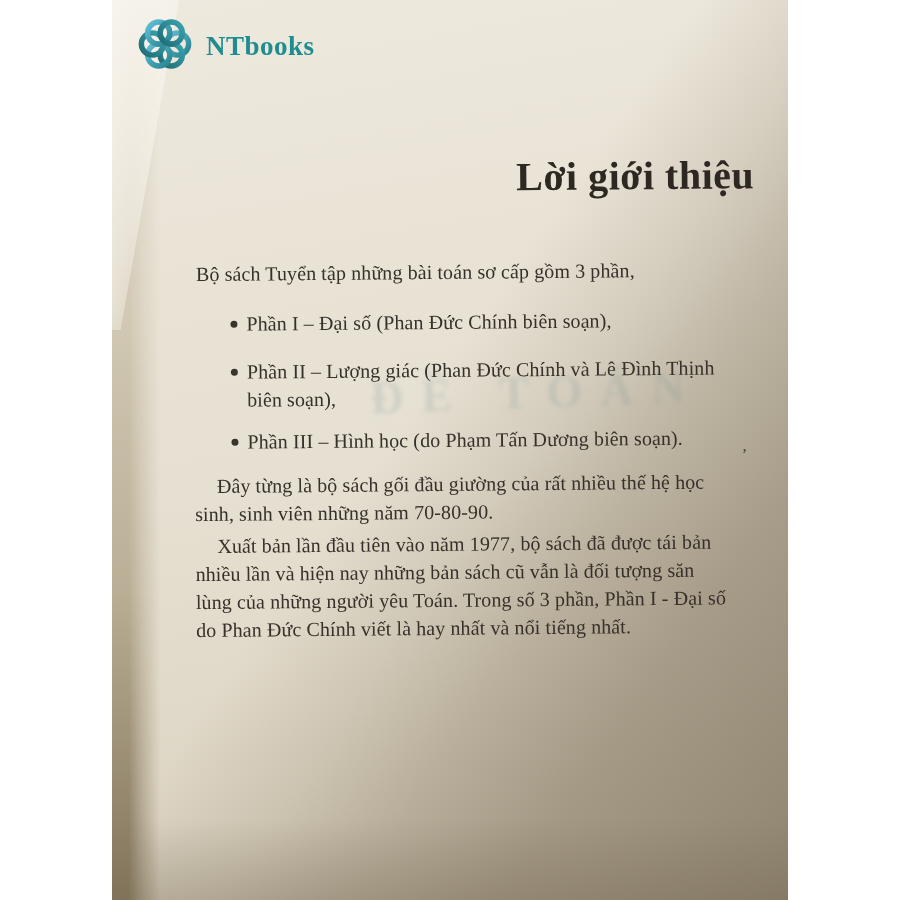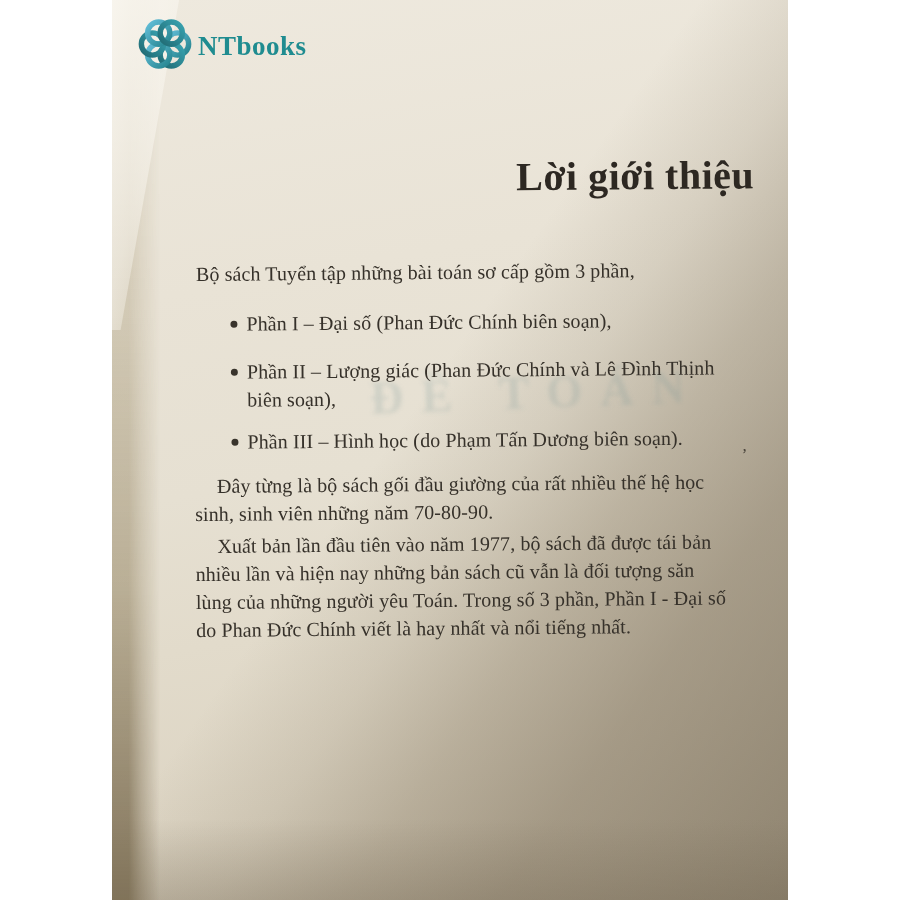--- a/index.html
+++ b/index.html
@@ -80,21 +80,21 @@
     white-space: nowrap;
     z-index: 1;
   }
   
   .logo {
     position: absolute;
     left: 24px;
     top: 16px;
     display: flex;
     align-items: center;
-    gap: 4px;
+    gap: 12px;
     z-index: 3;
   }
   .logo-text {
     font-size: 27px;
     font-weight: 700;
     color: #1f8c90;
     letter-spacing: 0.5px;
   }
   
   .page-content {

